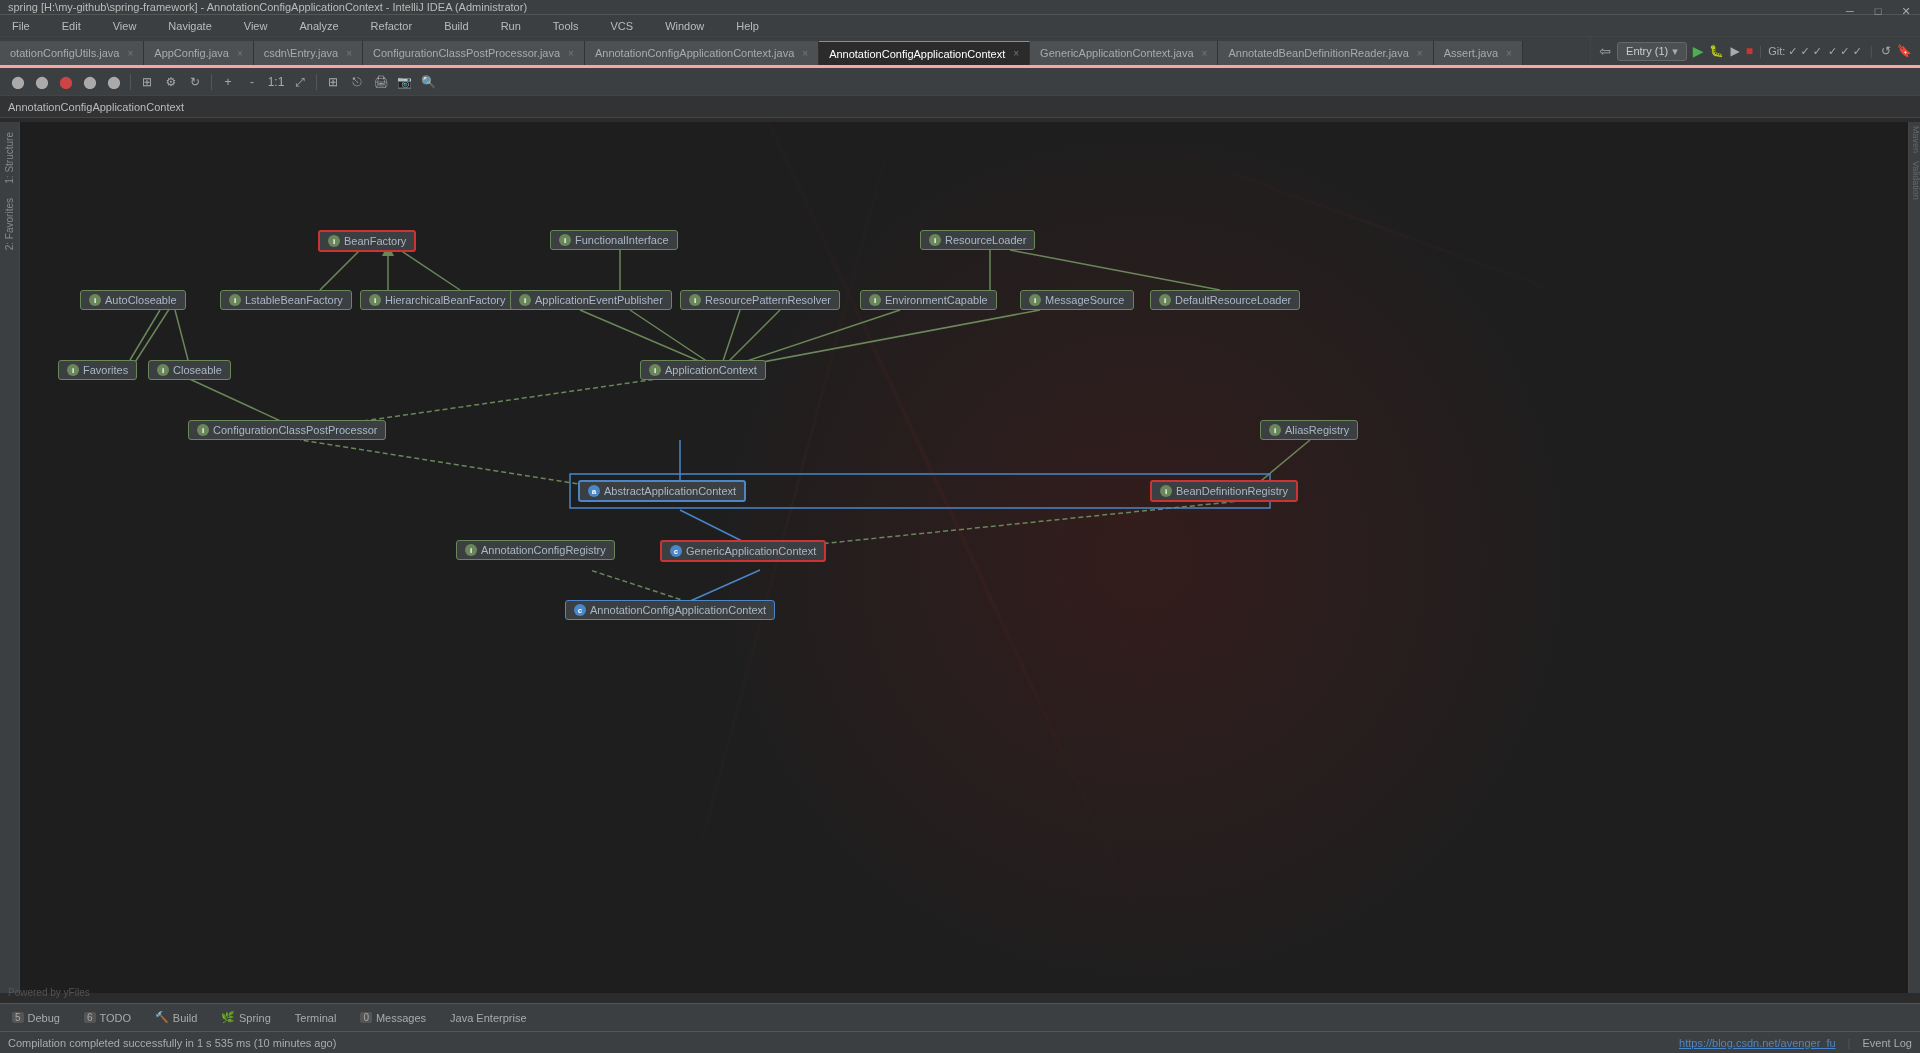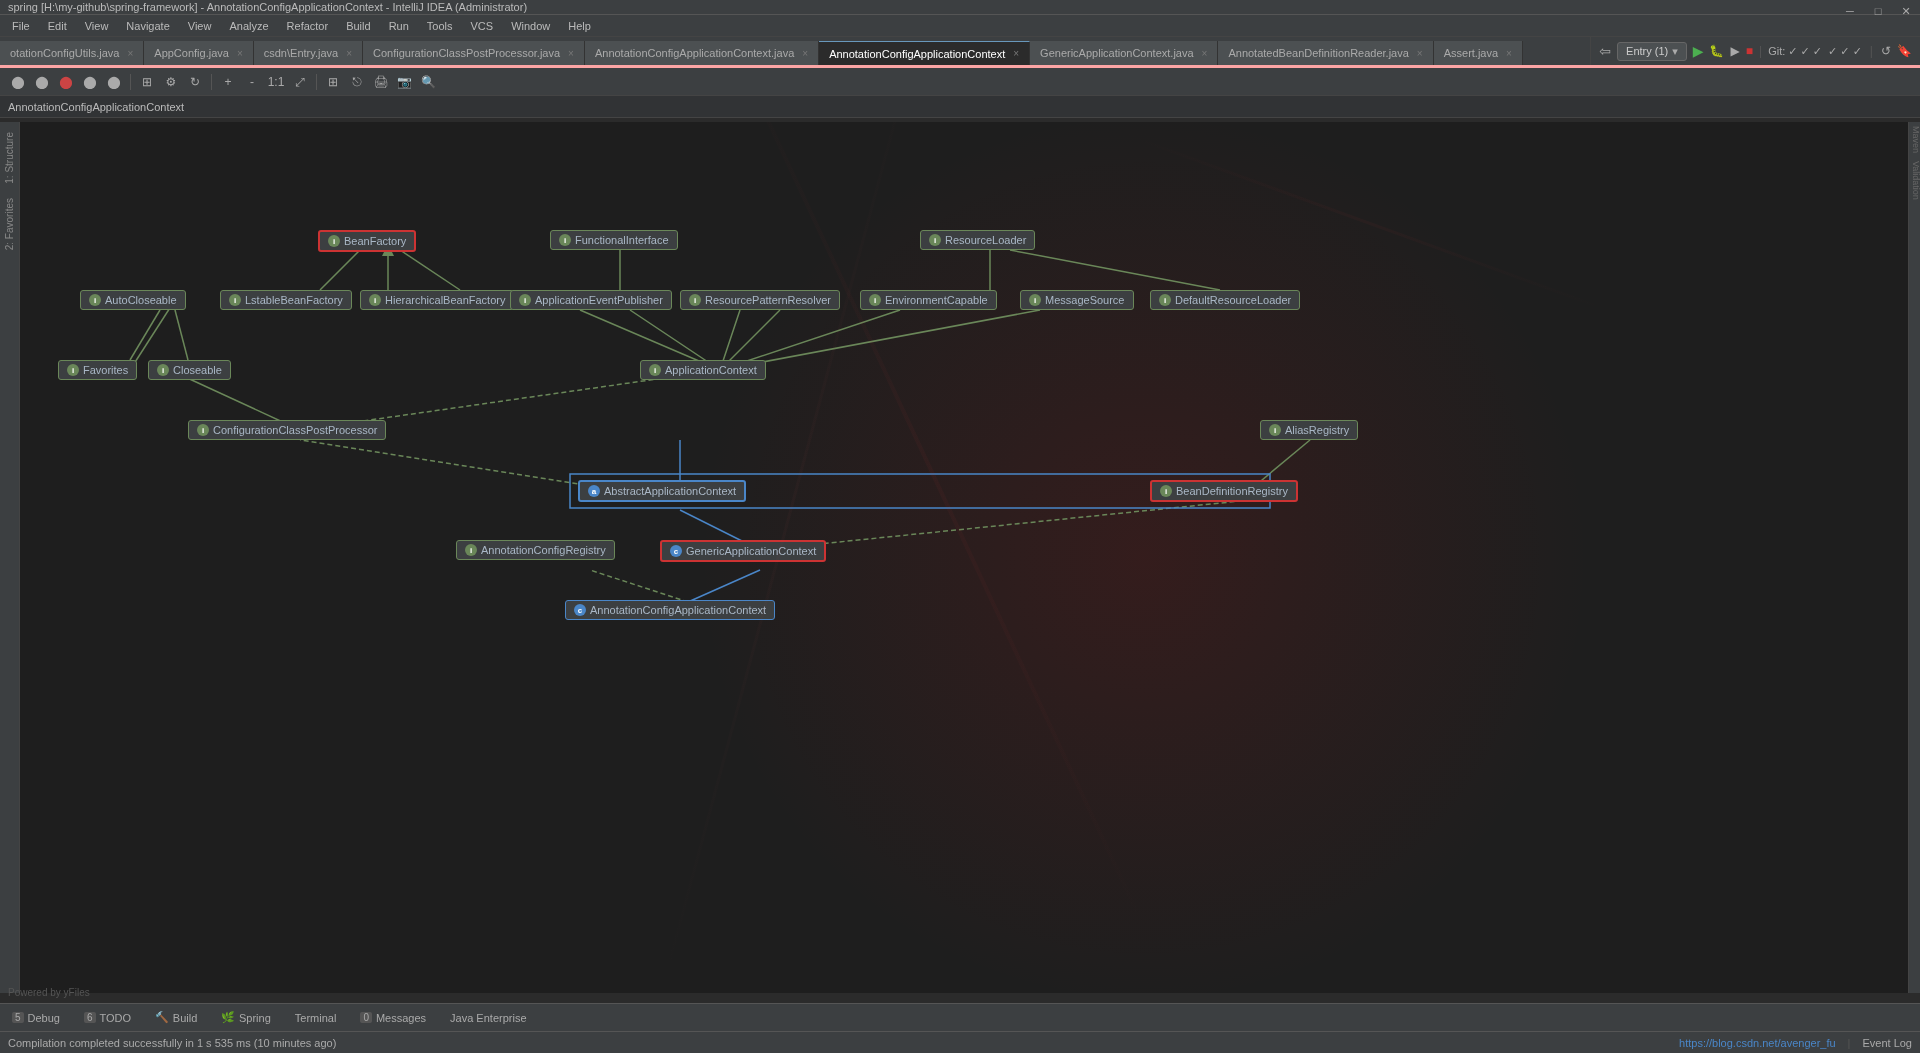--- a/index.html
+++ b/index.html
@@ -29,21 +29,21 @@
     
     #menubar {
       height: 22px;
       background: #3c3f41;
       display: flex;
       align-items: center;
       padding: 0 4px;
       font-size: 11px;
       color: #bbb;
       border-bottom: 1px solid #444;
-      gap: 2px;
+      gap: 16px;
     }
     .menu-item {
       padding: 2px 8px;
       cursor: pointer;
     }
 
     
     #tab-bar {
       height: 28px;
       background: #3c3f41;
@@ -624,16 +624,16 @@
     <span>Messages</span>
   </div>
   <div class="bottom-tab">
     <span>Java Enterprise</span>
   </div>
 </div>
 
 <div id="statusbar">
   <span>Compilation completed successfully in 1 s 535 ms (10 minutes ago)</span>
   <span style="flex:1;"></span>
-  <span style="color:#4a86c8; cursor:pointer; ">https://blog.csdn.net/avenger_fu</span>
+  <span style="color:#4a86c8; cursor:pointer; text-decoration:underline;">https://blog.csdn.net/avenger_fu</span>
   <span style="margin:0 12px; color:#555;">|</span>
   <span style="cursor:pointer; color:#aaa;">Event Log</span>
 </div>
 
 </body></html>

